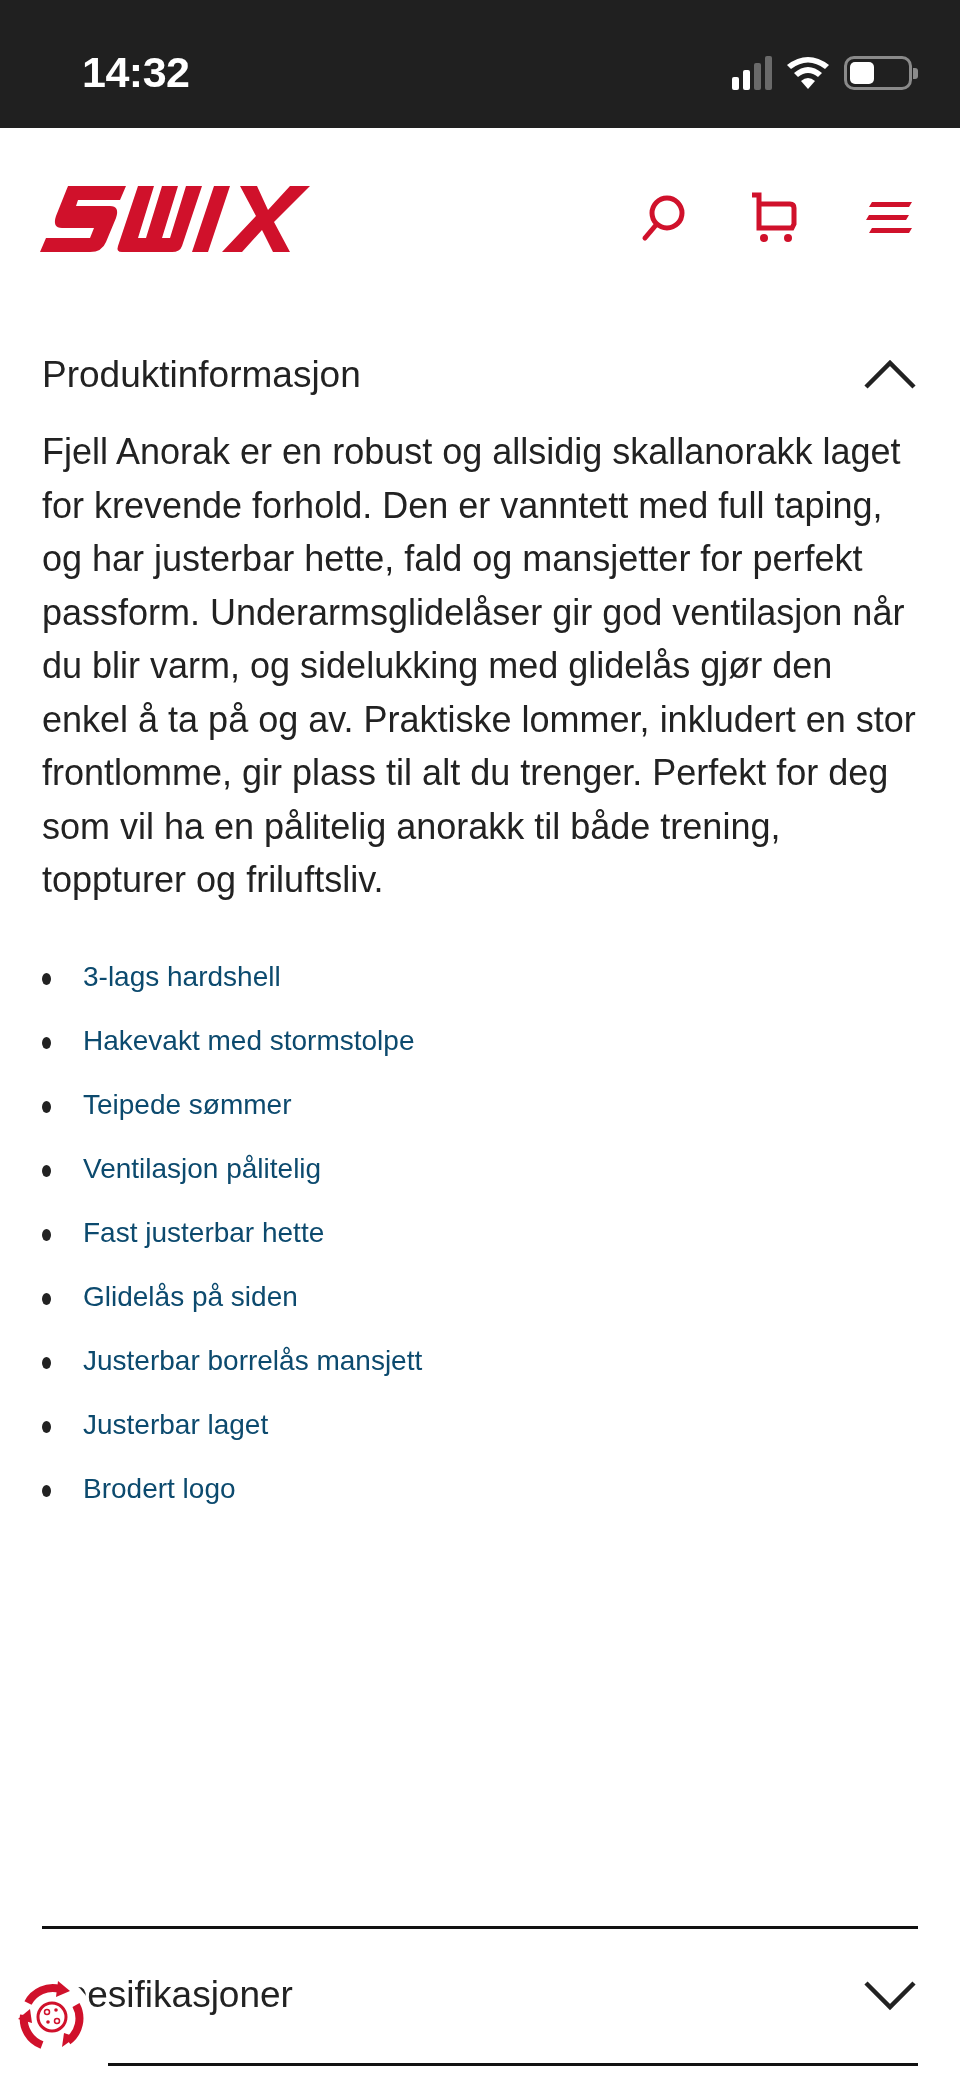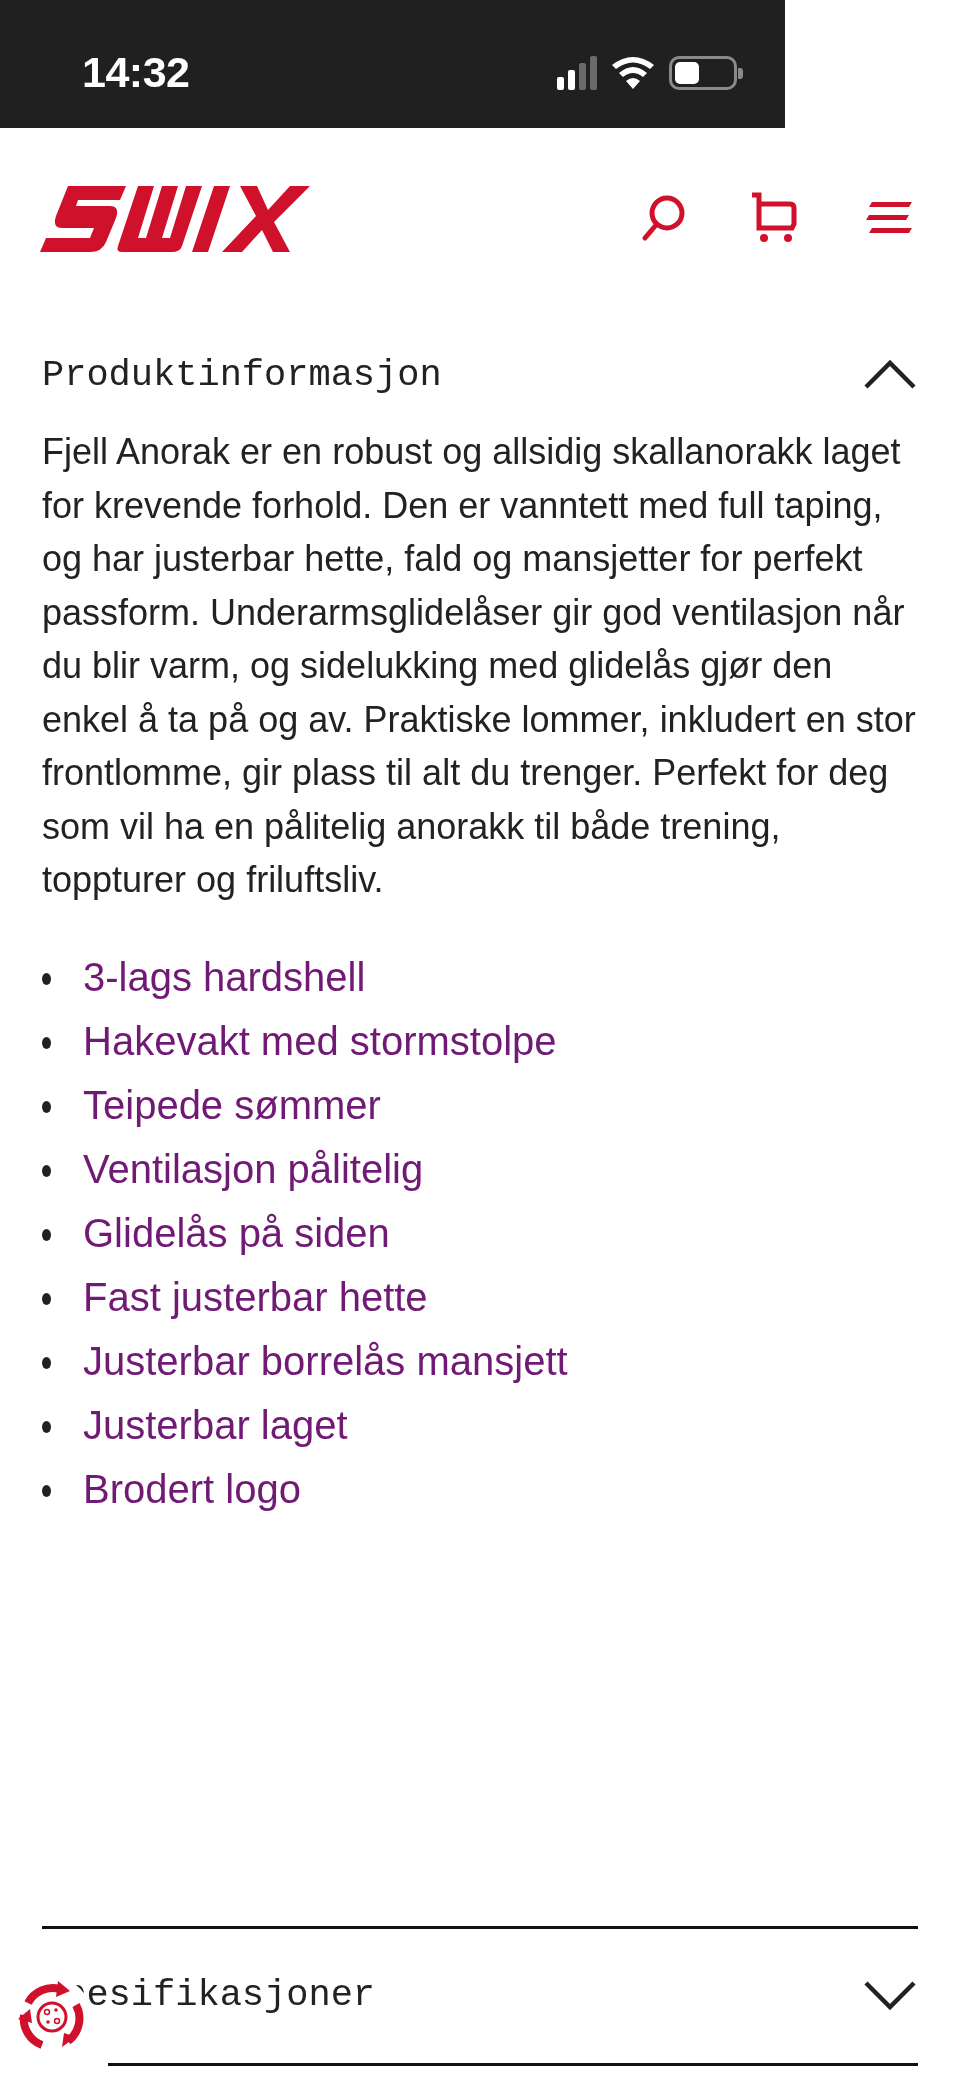--- a/index.html
+++ b/index.html
@@ -1,45 +1,45 @@
 <!DOCTYPE html>
 <html><head>
   <meta charset="utf-8">
   <style>
     * { box-sizing: border-box; margin: 0; padding: 0; }
     html, body { width: 960px; height: 2079px; background: #ffffff; overflow: hidden; }
     body { font-family: "Liberation Sans", "DejaVu Sans", sans-serif; color: #222222; position: relative; }
 
-    .status-bar { position: absolute; left: 0; top: 0; width: 785px; height: 128px; background: #202020; }
+    .status-bar { position: absolute; left: 0; top: 0; width: 960px; height: 128px; background: #202020; }
     .status-time { position: absolute; left: 82px; top: 48px; font-size: 43px; font-weight: bold; color: #ffffff; letter-spacing: -0.5px; font-family: "Liberation Sans", sans-serif; }
     .status-icons { position: absolute; right: 48px; top: 56px; display: flex; align-items: center; gap: 14px; }
     .signal { display: flex; align-items: flex-end; gap: 4px; height: 34px; }
     .signal span { width: 7px; border-radius: 2px; background: #ffffff; }
     .signal span.dim { background: #6a6a6a; }
     .battery { position: relative; width: 68px; height: 34px; border: 3px solid #8a8a8a; border-radius: 10px; }
     .battery .level { position: absolute; left: 3px; top: 3px; width: 24px; height: 22px; background: #ffffff; border-radius: 5px; }
     .battery .nub { position: absolute; right: -9px; top: 9px; width: 5px; height: 11px; background: #8a8a8a; border-radius: 0 3px 3px 0; }
 
     .site-header { position: absolute; left: 0; top: 128px; width: 960px; height: 180px; }
     .logo { position: absolute; left: 40px; top: 58px; width: 274px; height: 66px; }
     .nav-icon { position: absolute; top: 62px; width: 56px; height: 56px; cursor: pointer; }
     .nav-search { left: 636px; }
     .nav-cart { left: 748px; }
     .nav-menu { left: 862px; }
 
     .accordion { position: absolute; left: 42px; width: 876px; }
-    .acc-head { display: flex; justify-content: space-between; align-items: center; cursor: pointer; font-family: Liberation Mono, monospace; }
+    .acc-head { display: flex; justify-content: space-between; align-items: center; cursor: pointer; }
     .acc-title { font-size: 37px; color: #222222; }
     .acc-chevron { width: 56px; height: 40px; }
 
     .acc-produktinfo { top: 345px; }
     .acc-produktinfo .acc-head { height: 60px; }
     .description { margin-top: 20px; font-size: 36px; line-height: 53.5px; color: #222222; width: 880px; }
     .features { margin-top: 38px; list-style: none; }
-    .features li { position: relative; padding-left: 41px; font-size: 40px; line-height: 64px; color: #701a75; }
+    .features li { position: relative; padding-left: 41px; font-size: 28px; line-height: 64px; color: #0c4a6e; }
     .features li::before { content: ""; position: absolute; left: 0; top: 28px; width: 9px; height: 12px; border-radius: 50%; background: #222222; }
 
     .divider { position: absolute; height: 3px; background: #111111; }
     .divider-top { left: 42px; top: 1926px; width: 876px; }
     .divider-bottom { left: 108px; top: 2063px; width: 810px; }
 
     .acc-spesifikasjoner { top: 1960px; height: 70px; }
     .acc-spesifikasjoner .acc-head { height: 70px; }
 
     .floating-badge { position: absolute; left: 10px; top: 1975px; width: 84px; height: 84px; cursor: pointer; }
@@ -110,22 +110,22 @@
     <svg class="acc-chevron" viewBox="0 0 56 40">
       <polyline points="4,32 28,8 52,32" fill="none" stroke="#222222" stroke-width="4.5"></polyline>
     </svg>
   </div>
   <p class="description">Fjell Anorak er en robust og allsidig skallanorakk laget for krevende forhold. Den er vanntett med full taping, og har justerbar hette, fald og mansjetter for perfekt passform. Underarmsglidelåser gir god ventilasjon når du blir varm, og sidelukking med glidelås gjør den enkel å ta på og av. Praktiske lommer, inkludert en stor frontlomme, gir plass til alt du trenger. Perfekt for deg som vil ha en pålitelig anorakk til både trening, toppturer og friluftsliv.</p>
   <ul class="features">
     <li>3-lags hardshell</li>
     <li>Hakevakt med stormstolpe</li>
     <li>Teipede sømmer</li>
     <li>Ventilasjon pålitelig</li>
+    <li>Fast justerbar hette</li>
     <li>Glidelås på siden</li>
-    <li>Fast justerbar hette</li>
     <li>Justerbar borrelås mansjett</li>
     <li>Justerbar laget</li>
     <li>Brodert logo</li>
   </ul>
 </div>
 
 <div class="divider divider-top"></div>
 
 <div class="accordion acc-spesifikasjoner">
   <div class="acc-head">

